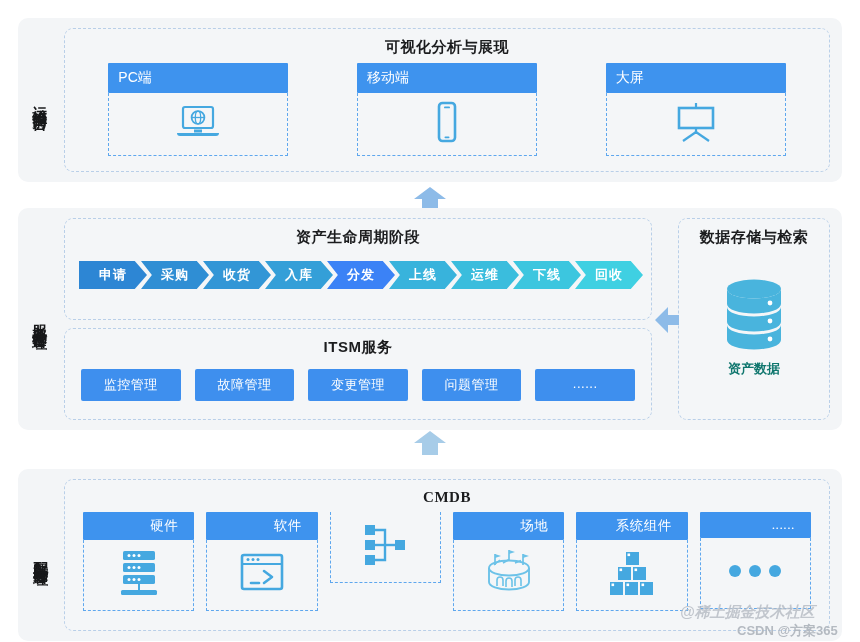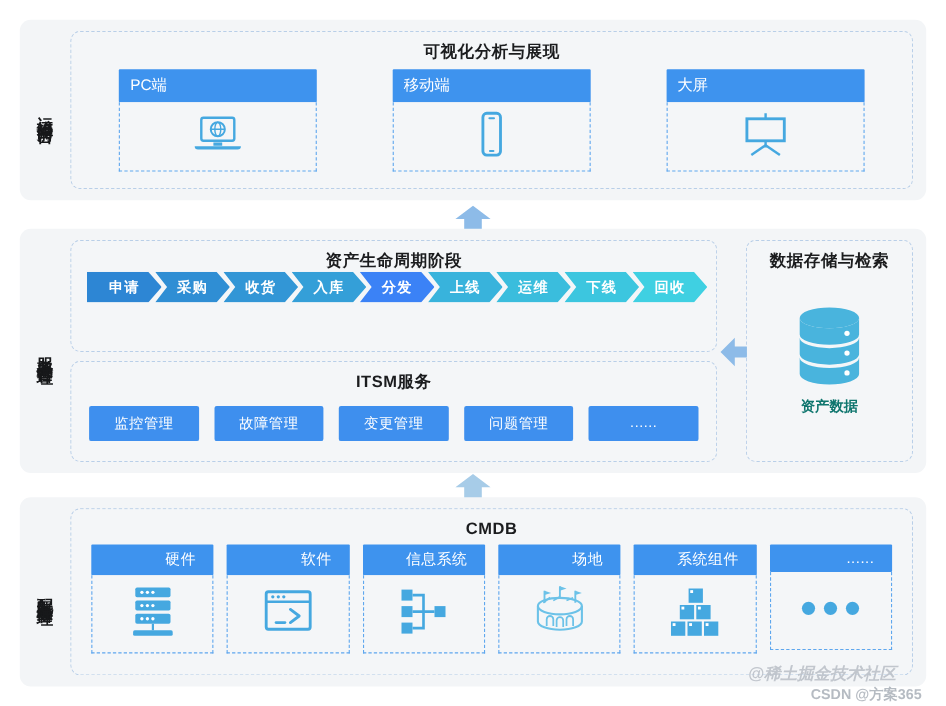--- a/index.html
+++ b/index.html
@@ -105,20 +105,21 @@
     margin:10px 12px 10px 20px;
     display:flex;
     flex-direction:column;
   }
   #storage-box{flex:1;display:flex;flex-direction:column;}
 
   .chev-row{
     display:flex;
     align-items:center;
     padding:0 14px;
+    margin-top:14px;
   }
   .chev{
     position:relative;
     height:28px;
     flex:1;
     display:flex;
     align-items:center;
     justify-content:center;
     color:#ffffff;
     font-size:13px;
@@ -159,21 +160,21 @@
     gap:2px;
   }
   .storage-caption{
     font-size:13px;
     font-weight:700;
     color:#0f766e;
     padding-bottom:12px;
   }
 
   
-  #band-bot{left:18px;top:452px;width:824px;height:172px;}
+  #band-bot{left:18px;top:469px;width:824px;height:172px;font-family:Liberation Serif, serif;}
   #bot-dash{flex:1;margin:10px 12px 10px 2px;}
   .cmdb-cards{
     display:flex;
     justify-content:space-between;
     padding:6px 18px 0 18px;
     gap:12px;
   }
   .cmdb-card{flex:1;display:flex;flex-direction:column;}
   .cc-head{
     background:#3e93ee;
@@ -393,21 +394,20 @@
                   <circle cx="16" cy="8.6" r="1.5" fill="#45a8e0"></circle>
                   <circle cx="21" cy="8.6" r="1.5" fill="#45a8e0"></circle>
                 <path d="M27 20 L35 26 L27 32" fill="none" stroke="#45a8e0" stroke-width="2.6" stroke-linecap="round" stroke-linejoin="round"></path>
                 <line x1="14" y1="32" x2="22" y2="32" stroke="#45a8e0" stroke-width="2.6" stroke-linecap="round"></line>
               </svg>
             </span>
           </div>
         </div>
 
         <div class="cmdb-card">
-          <div class="cc-head">信息系统</div>
           <div class="cc-body">
             <span>
               <svg width="52" height="48" viewBox="0 0 52 48">
                 <rect x="6" y="4" width="10" height="10" fill="#45a8e0"></rect>
                 <rect x="6" y="19" width="10" height="10" fill="#45a8e0"></rect>
                 <rect x="6" y="34" width="10" height="10" fill="#45a8e0"></rect>
                 <rect x="36" y="19" width="10" height="10" fill="#45a8e0"></rect>
                 <path d="M16 9 H26 V39 H16" fill="none" stroke="#45a8e0" stroke-width="2.4"></path>
                 <line x1="16" y1="24" x2="36" y2="24" stroke="#45a8e0" stroke-width="2.4"></line>
               </svg>

